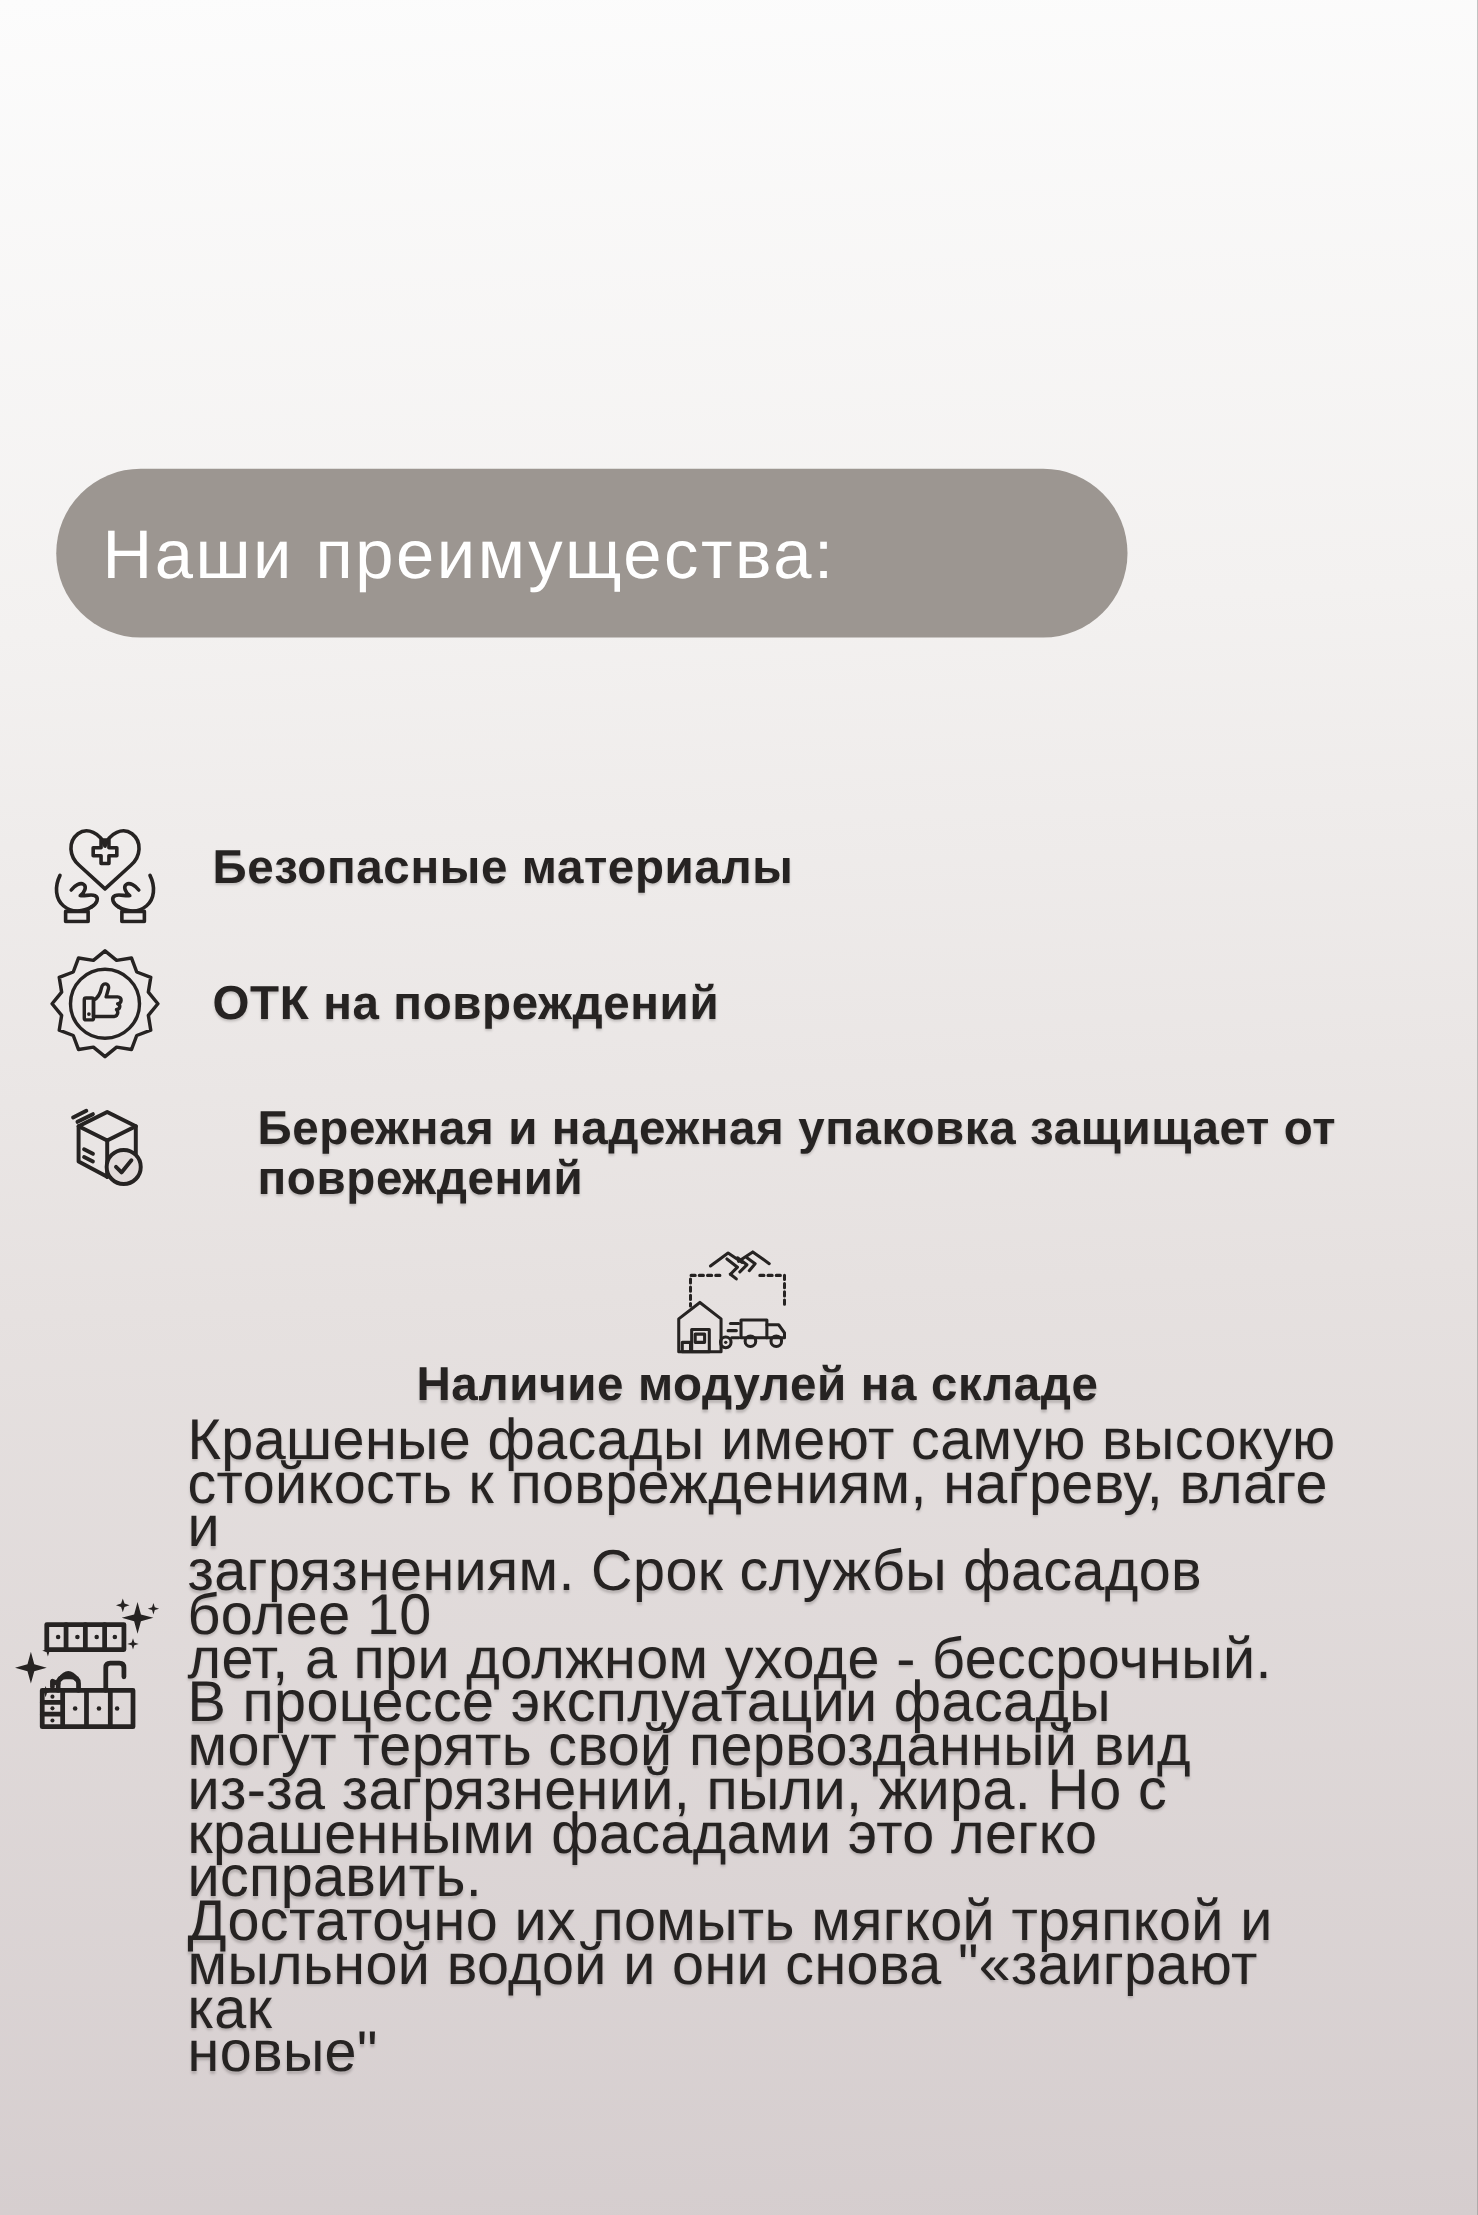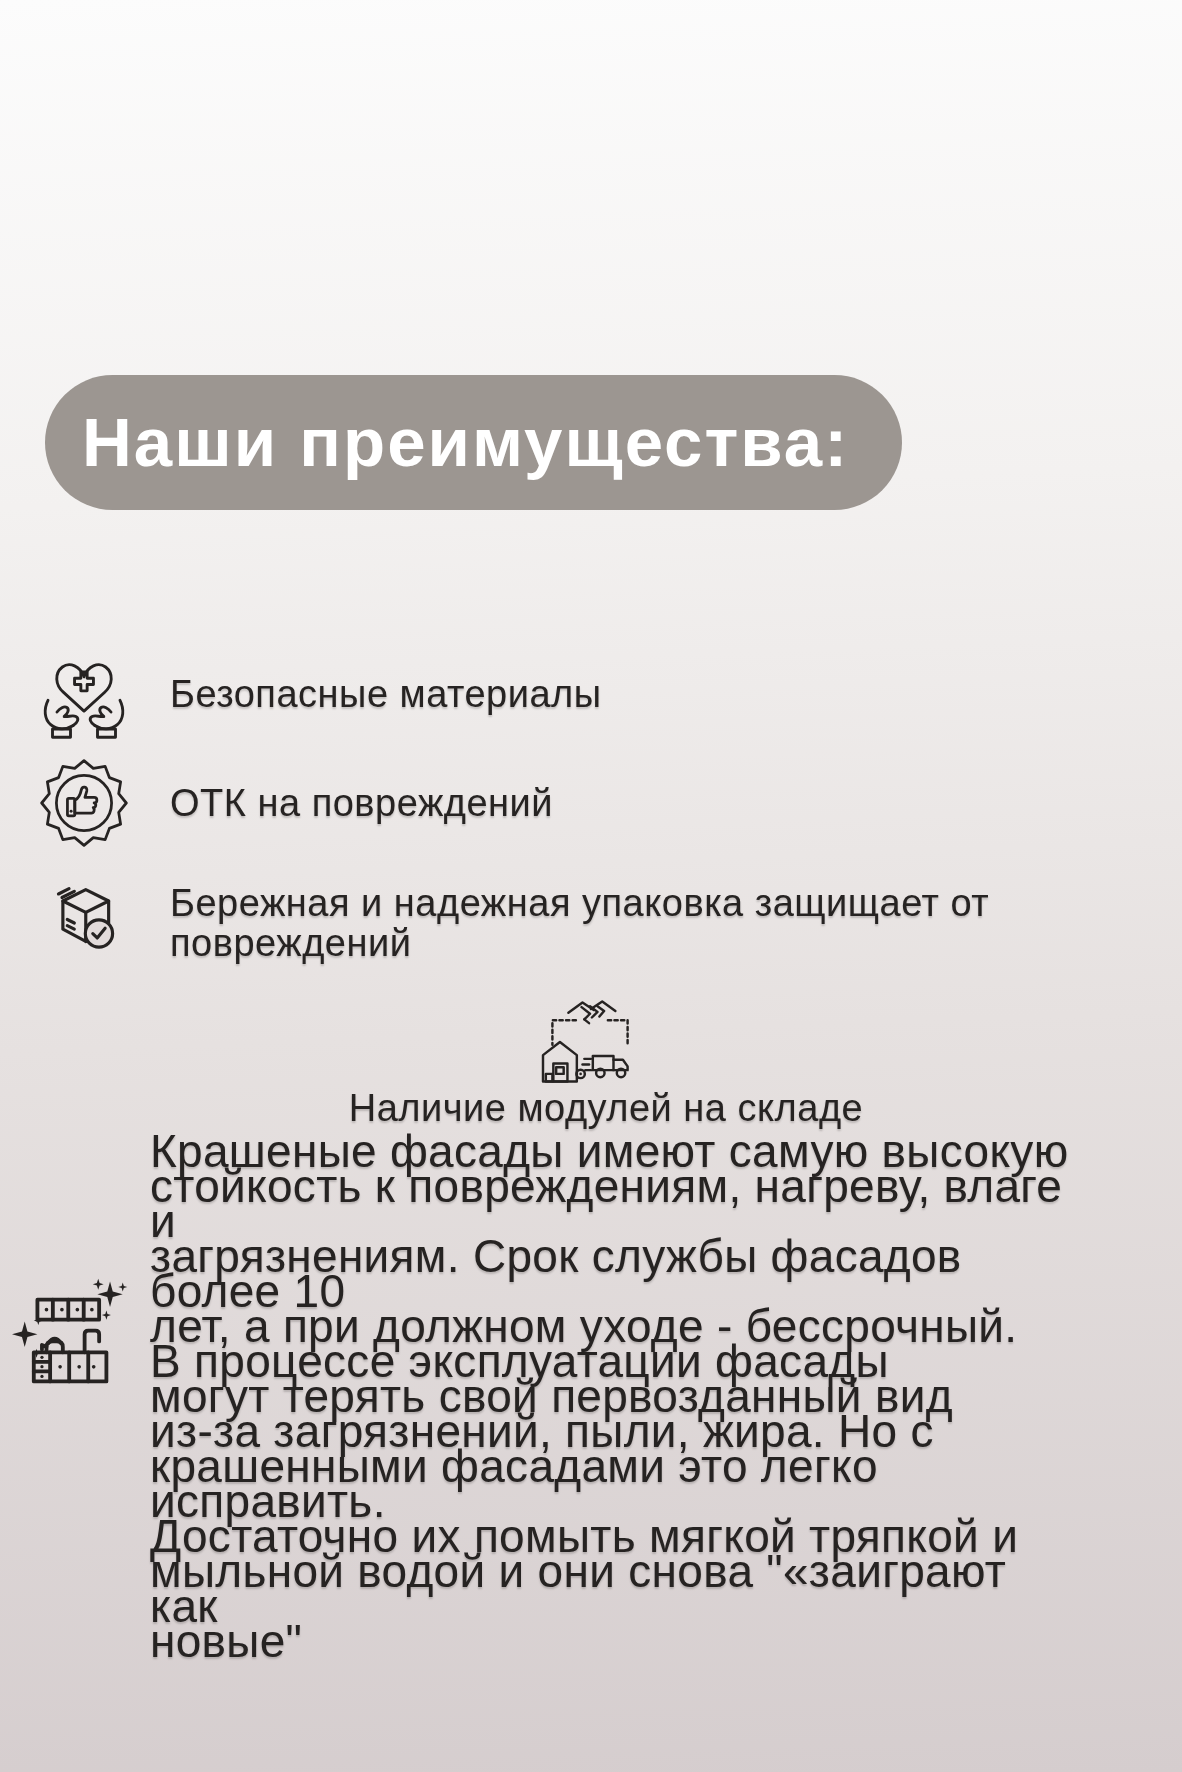--- a/index.html
+++ b/index.html
@@ -20,47 +20,48 @@
     left:45px; top:375px;
     width:857px; height:135px;
     border-radius:70px;
     background:var(--pill-bg);
     display:flex; align-items:center;
     padding-left:37px;
     box-sizing:border-box;
   }
   .pill-text{
     color:var(--pill-text);
-    font-size:69px;
+    font-size:55px;
     letter-spacing:2px;
     white-space:nowrap;
-    font-weight:700;
+    font-weight:400;
   }
   .adv-row{
     position:absolute;
     left:30px;
     display:flex; align-items:center;
     width:1120px;
+    font-weight:bold;
   }
   .icon-box{
     width:108px; min-width:108px;
     display:flex; align-items:center; justify-content:center;
   }
   .adv-label{
     margin-left:32px;
     color:var(--ink);
     font-size:38px;
     line-height:40px;
     letter-spacing:.5px;
     white-space:pre-line;
     text-shadow:0 2px 2px rgba(40,35,35,.22);
   }
   .row-1{top:648px;height:92px;}
   .row-2{top:756px;height:94px;}
-  .row-3{top:876px;height:94px;}
+  .row-3{top:876px;height:94px;gap:36px;}
   .row-4{top:994px;height:90px;flex-direction:column;}
   .desc-text{
     position:absolute;
     left:150px; top:1134px;
     width:920px;
     color:var(--ink);
     font-size:46px;
     line-height:35px;
     letter-spacing:.3px;
     white-space:pre-line;

